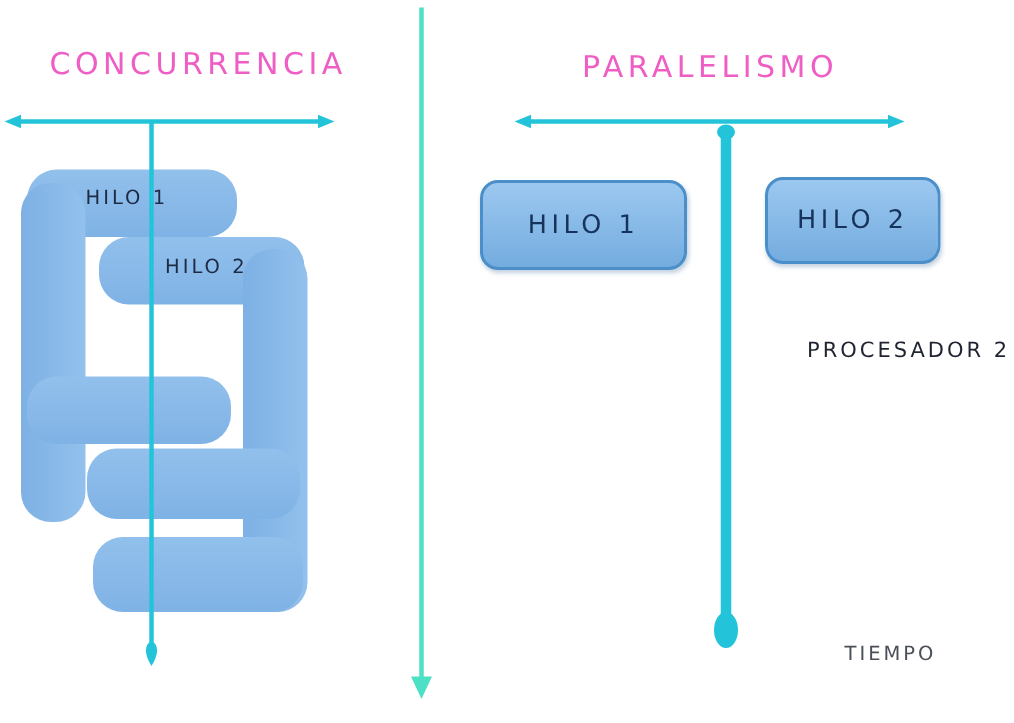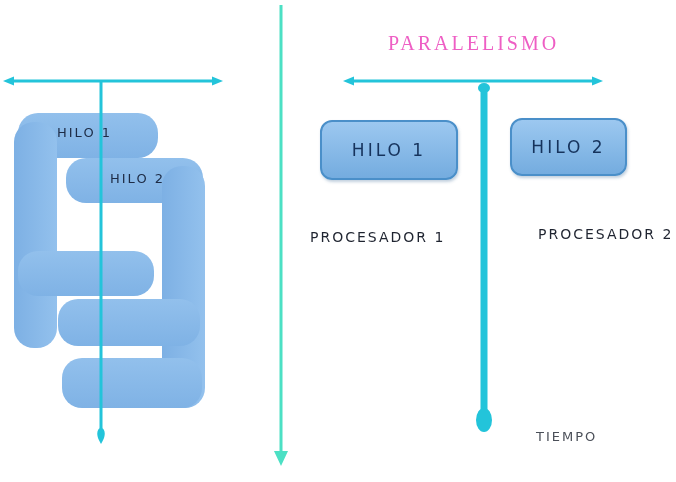--- a/index.html
+++ b/index.html
@@ -20,21 +20,21 @@
   .title {
     position: absolute;
     z-index: 3;
     color: #ee5ec4;
     font-size: 20px;
     letter-spacing: 3px;
     font-weight: 500;
     white-space: nowrap;
   }
   .title.left-title  { left: 33px;  top: 30px; }
-  .title.right-title { left: 388px; top: 32px; font-family: Liberation Serif, serif; }
+  .title.right-title { left: 388px; top: 32px; }
 
   .seg {
     position: absolute;
     z-index: 1;
     background: linear-gradient(to bottom, #92c0ec, #7fb2e5);
     border-radius: 20px;
   }
   .seg.vert { background: linear-gradient(to right, #7db0e4, #93c1ed); }
 
   .snake-label {
@@ -72,20 +72,21 @@
     letter-spacing: 2px;
     white-space: nowrap;
   }
   .time-label {
     position: absolute;
     z-index: 3;
     color: #4a4f58;
     font-size: 13px;
     letter-spacing: 2px;
     white-space: nowrap;
+    margin-left: 27px;
   }
 </style>
 </head>
 <body>
 
 <div class="canvas">
 
   <div class="seg" style="left:18px;  top:113px; width:140px; height:45px;"></div>
   <div class="seg" style="left:66px;  top:158px; width:137px; height:45px;"></div>
   <div class="seg vert" style="left:14px;  top:122px; width:43px;  height:226px;"></div>
@@ -118,30 +119,30 @@
       <polygon points="603,81 592,76.5 592,85.5" fill="#23c4da"></polygon>
     </g>
 
     <g>
       <ellipse cx="484" cy="88" rx="6" ry="5" fill="#23c4da"></ellipse>
       <line x1="484" y1="85" x2="484" y2="414" stroke="#23c4da" stroke-width="7"></line>
       <ellipse cx="484" cy="420" rx="8" ry="12" fill="#23c4da"></ellipse>
     </g>
   </svg>
 
+  <div class="title left-title">CONCURRENCIA</div>
   <div class="title right-title">PARALELISMO</div>
 
   <div class="snake-label" style="left:57px;  top:125px;">HILO 1</div>
   <div class="snake-label" style="left:110px; top:171px;">HILO 2</div>
 
   <div class="hilo-box" style="left:320px; top:120px; width:134px; height:56px;">
     <span>HILO 1</span>
   </div>
   <div class="hilo-box" style="left:510px; top:118px; width:113px; height:54px;">
     <span>HILO 2</span>
   </div>
 
-  <div class="proc-label" style="left:310px; top:229px;">PROCESADOR 1</div>
   <div class="proc-label" style="left:515px; top:226px;margin-left:23px;">PROCESADOR 2</div>
 
   <div class="time-label" style="left:536px; top:429px;">TIEMPO</div>
 
 </div>
 
 </body></html>

